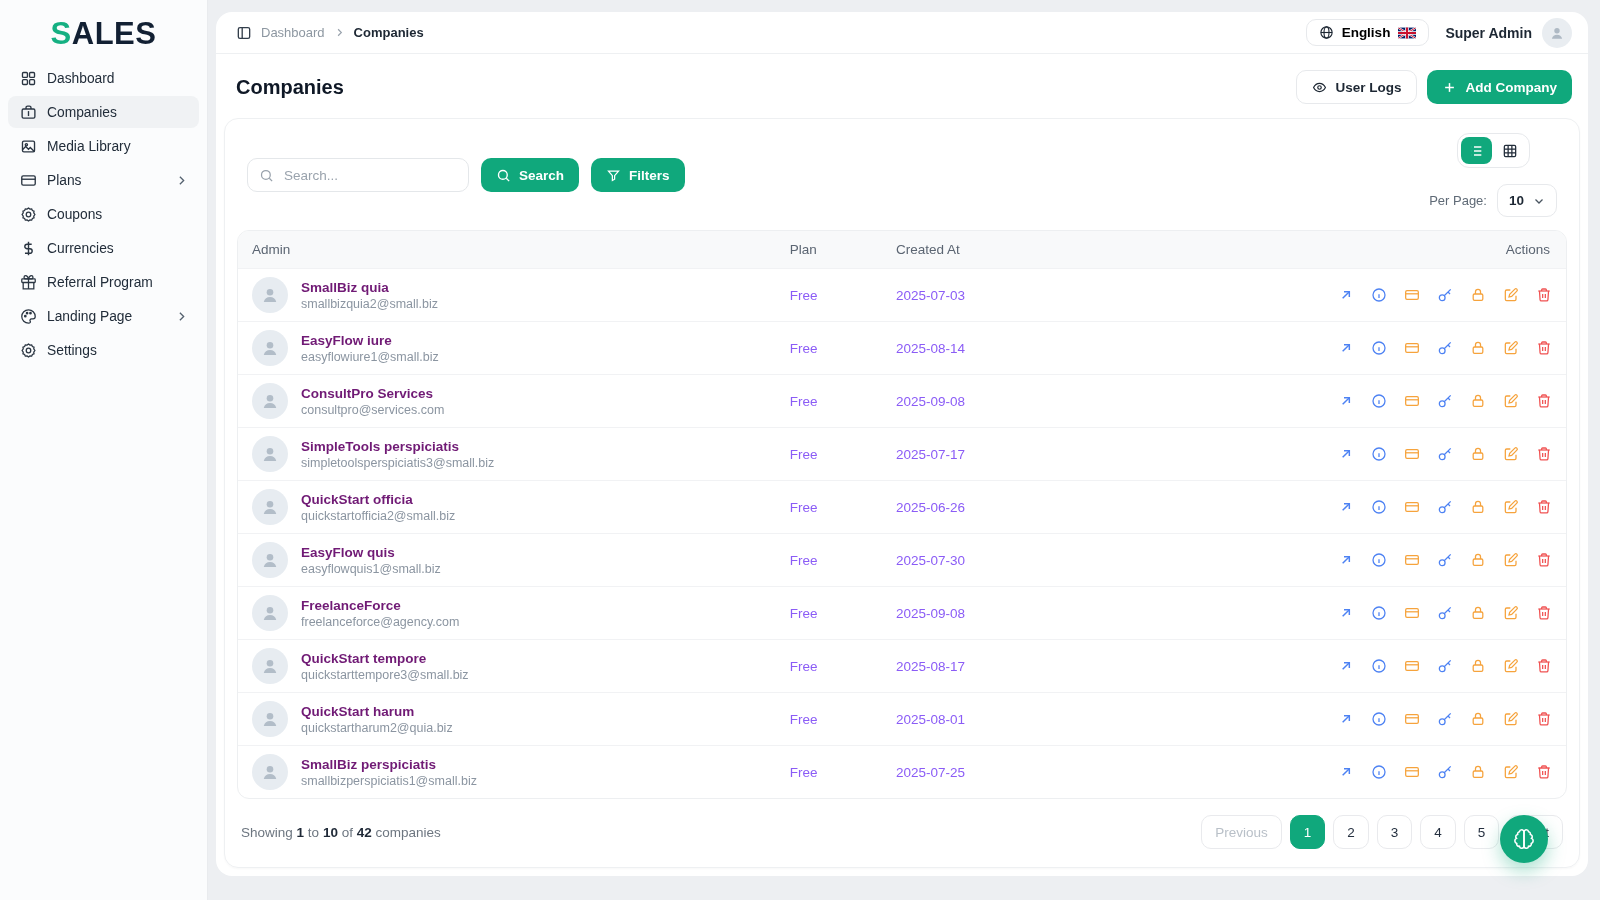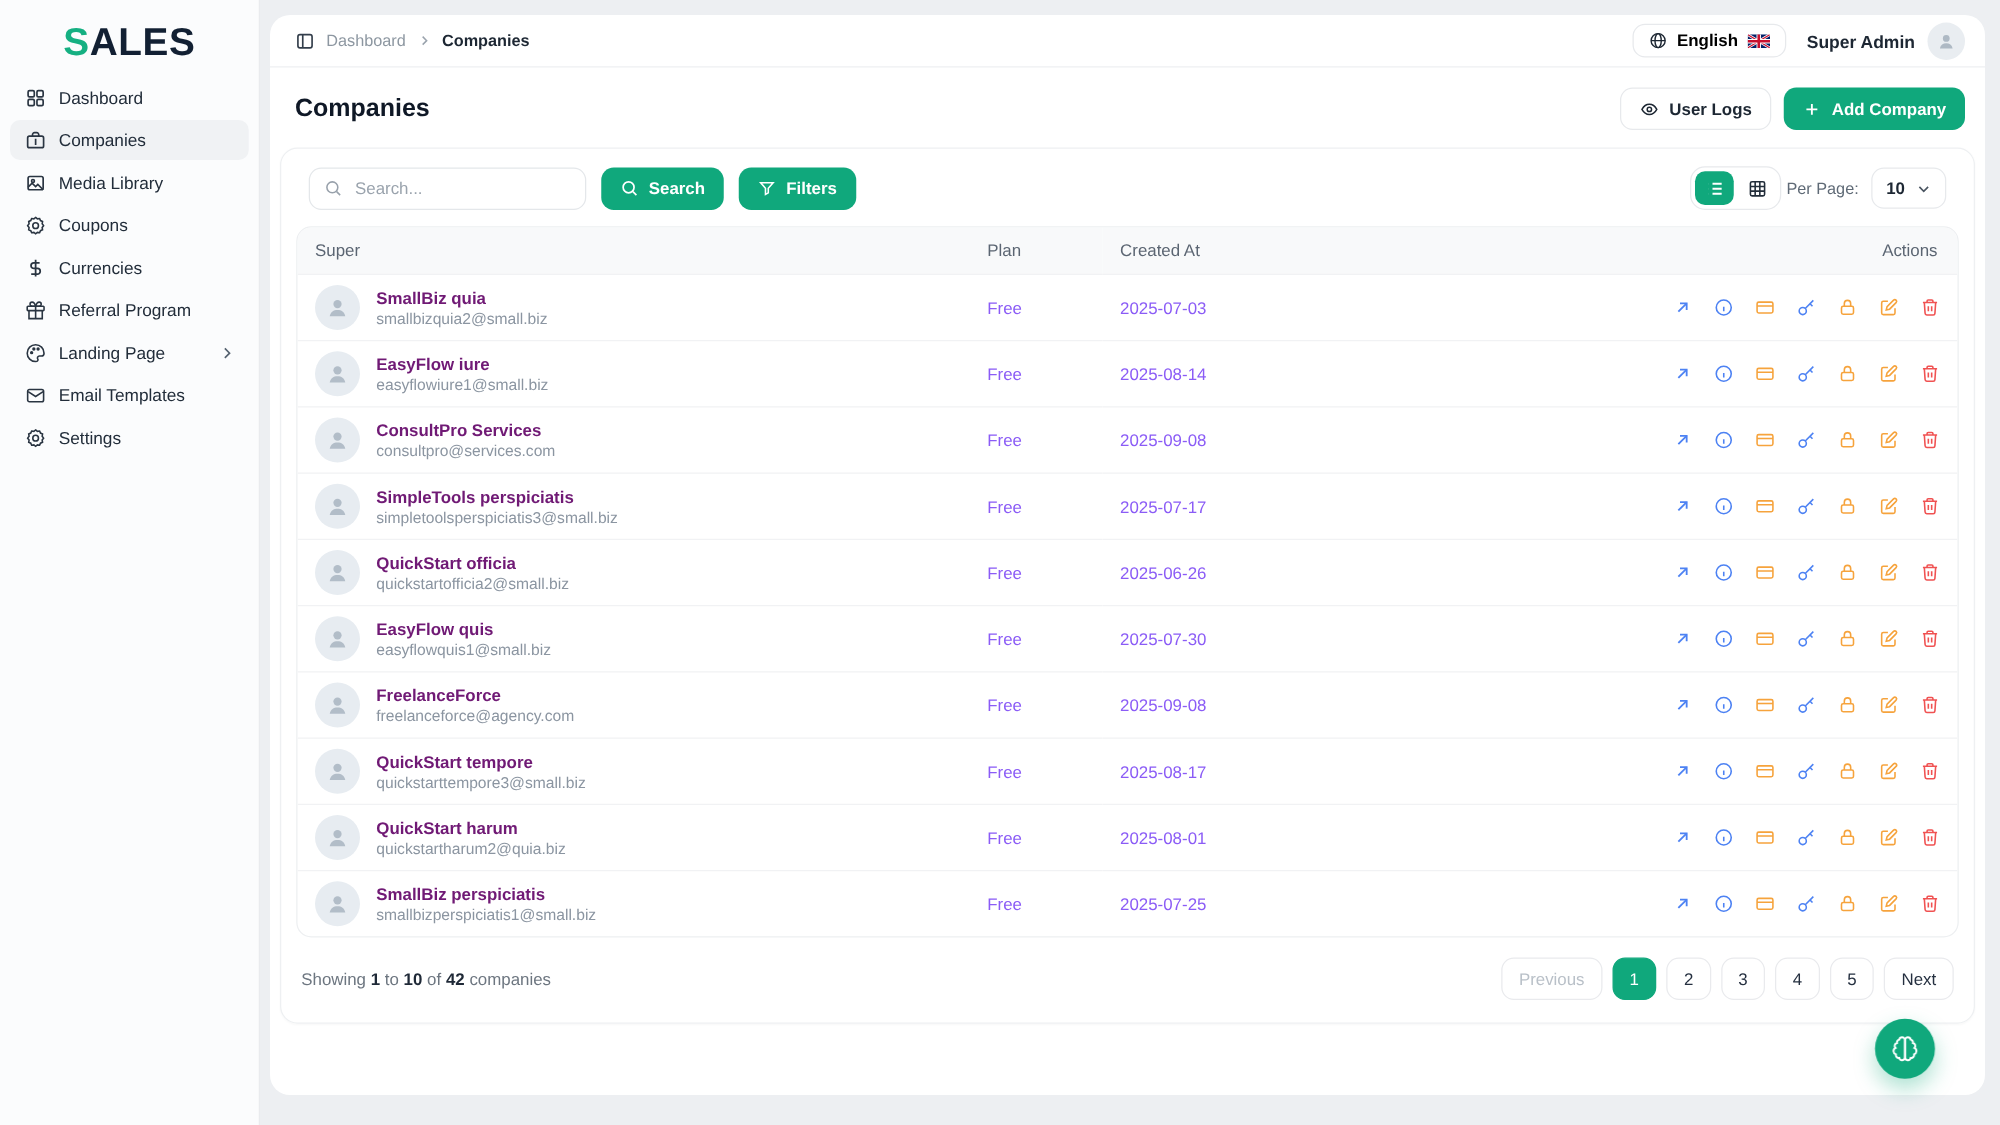--- a/index.html
+++ b/index.html
@@ -58,21 +58,21 @@
 
   .panel { margin:0 8px; padding:12px 12px 14px; border:1px solid #eef0f2;
     border-radius:14px; box-shadow:0 1px 2px rgba(16,24,40,.03); }
   .toolbar { display:flex; align-items:center; gap:12px; padding:2px 10px 0;justify-content:flex-end; }
   .search-box { width:222px; height:34px; border:1px solid #e4e7ea; border-radius:10px;
     display:flex; align-items:center; gap:8px; padding:0 11px; color:#98a1ab; background:#fff; }
   .search-box svg { width:15px; height:15px; flex:none; }
   .search-box input { border:none; outline:none; font-size:13.5px; width:100%;
     font-family:"Liberation Sans", sans-serif; color:#333; background:transparent; }
   .search-box input::placeholder { color:#9aa3ad; }
-  .toolbar-right { margin-left:auto; display:flex; align-items:center; gap:4px; }
+  .toolbar-right { margin-left:auto; display:flex; align-items:center; gap:16px;flex-direction:column; }
   .view-toggle { border:1px solid #e7e9ec; border-radius:12px; padding:3px; display:flex; gap:3px; background:#fff; }
   .vt-btn { width:31px; height:27px; border-radius:8px; display:grid; place-items:center;
     color:#222d3a; cursor:pointer; }
   .vt-btn svg { width:16px; height:16px; }
   .vt-btn.active { background:#10a87c; color:#fff; }
   .per-page { display:flex; align-items:center; gap:10px; font-size:13px; color:#5f6a76; }
   .pp-select { border:1px solid #e7e9ec; border-radius:10px; height:33px; padding:0 11px;
     display:flex; align-items:center; gap:9px; font-size:13.5px; font-weight:600;
     color:#1d2733; background:#fff; cursor:pointer; }
   .pp-select svg { width:12px; height:12px; color:#4a5561; }
@@ -143,20 +143,34 @@
           <svg viewBox="0 0 24 24" fill="none" stroke="currentColor" stroke-width="1.9">
             <rect x="3.5" y="4.5" width="17" height="15" rx="2"></rect>
             <circle cx="9" cy="9.5" r="1.6"></circle>
             <path d="M3.5 16.5l4.5-4.5 4 4 2.5-2.5 6 6"></path>
           </svg>
         </span>
         <span class="nav-label">Media Library</span>
       </div>
       <div class="nav-item">
         <span class="nav-ic">
+          <svg viewBox="0 0 24 24" fill="none" stroke="currentColor" stroke-width="1.9">
+            <rect x="2.5" y="5.5" width="19" height="13" rx="2"></rect>
+            <line x1="2.5" y1="10.2" x2="21.5" y2="10.2"></line>
+          </svg>
+        </span>
+        <span class="nav-label">Plans</span>
+        <span class="chev">
+          <svg viewBox="0 0 24 24" fill="none" stroke="currentColor" stroke-width="2.4">
+            <polyline points="9 5 16 12 9 19"></polyline>
+          </svg>
+        </span>
+      </div>
+      <div class="nav-item">
+        <span class="nav-ic">
           <svg viewBox="0 0 24 24" fill="none" stroke="currentColor" stroke-width="1.8">
             <path d="M12 2.8l2 1.6 2.5-.4 1 2.3 2.3 1-.4 2.5 1.6 2.2-1.6 2.2.4 2.5-2.3 1-1 2.3-2.5-.4-2 1.6-2-1.6-2.5.4-1-2.3-2.3-1 .4-2.5L3 12l1.6-2.2-.4-2.5 2.3-1 1-2.3 2.5.4z"></path>
             <circle cx="12" cy="12" r="3.2"></circle>
           </svg>
         </span>
         <span class="nav-label">Coupons</span>
       </div>
       <div class="nav-item">
         <span class="nav-ic">
           <svg viewBox="0 0 24 24" fill="none" stroke="currentColor" stroke-width="2">
@@ -186,29 +200,20 @@
             <circle cx="10" cy="7.3" r="1" fill="currentColor"></circle>
             <circle cx="14.8" cy="7.3" r="1" fill="currentColor"></circle>
           </svg>
         </span>
         <span class="nav-label">Landing Page</span>
         <span class="chev">
           <svg viewBox="0 0 24 24" fill="none" stroke="currentColor" stroke-width="2.4">
             <polyline points="9 5 16 12 9 19"></polyline>
           </svg>
         </span>
-      </div>
-      <div class="nav-item">
-        <span class="nav-ic">
-          <svg viewBox="0 0 24 24" fill="none" stroke="currentColor" stroke-width="1.8">
-            <rect x="3" y="5" width="18" height="14" rx="2"></rect>
-            <polyline points="3.5 7.5 12 13 20.5 7.5"></polyline>
-          </svg>
-        </span>
-        <span class="nav-label">Email Templates</span>
       </div>
       <div class="nav-item">
         <span class="nav-ic">
           <svg viewBox="0 0 24 24" fill="none" stroke="currentColor" stroke-width="1.8">
             <path d="M12 2.8l2 1.6 2.5-.4 1 2.3 2.3 1-.4 2.5 1.6 2.2-1.6 2.2.4 2.5-2.3 1-1 2.3-2.5-.4-2 1.6-2-1.6-2.5.4-1-2.3-2.3-1 .4-2.5L3 12l1.6-2.2-.4-2.5 2.3-1 1-2.3 2.5.4z"></path>
             <circle cx="12" cy="12" r="3.2"></circle>
           </svg>
         </span>
         <span class="nav-label">Settings</span>
       </div>
@@ -357,21 +362,21 @@
       <div class="table-wrap">
         <table>
           <colgroup>
               <col style="width:40.5%">
               <col style="width:8%">
               <col style="width:33%">
               <col style="width:18.5%">
             </colgroup>
           <thead>
             <tr>
-              <th>Super</th>
+              <th>Admin</th>
               <th>Plan</th>
               <th>Created At</th>
               <th class="right">Actions</th>
             </tr>
           </thead>
           <tbody>
               <tr>
                 <td>
                   <div class="company">
                     <span class="avatar">

